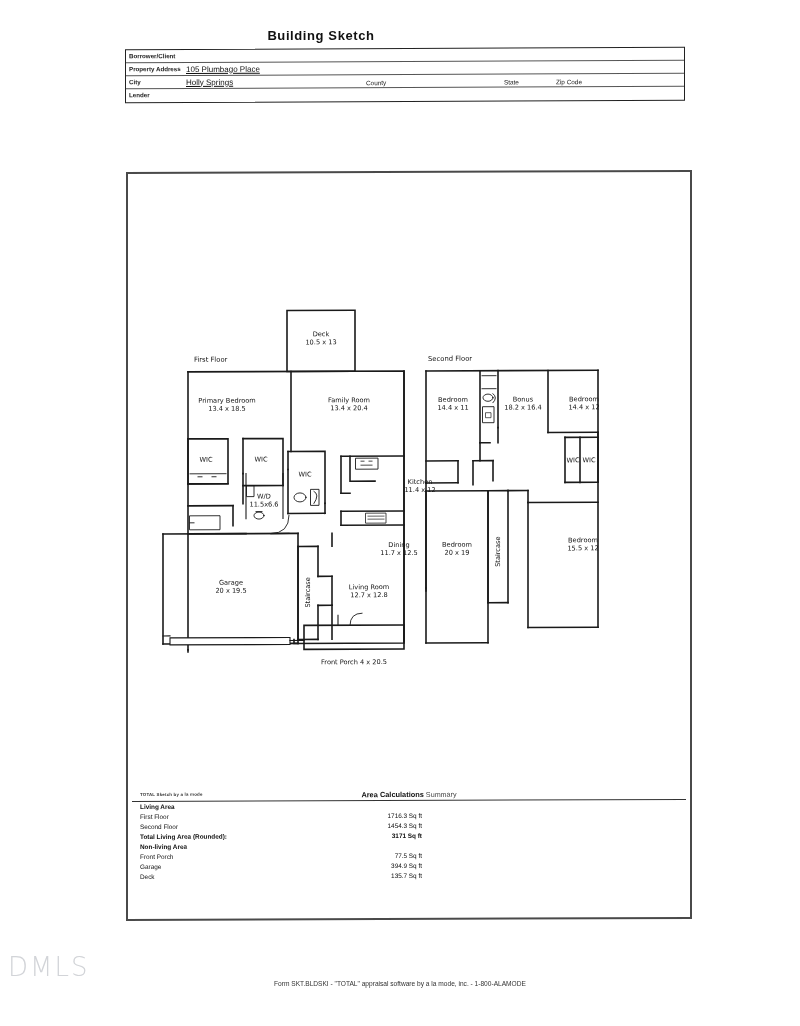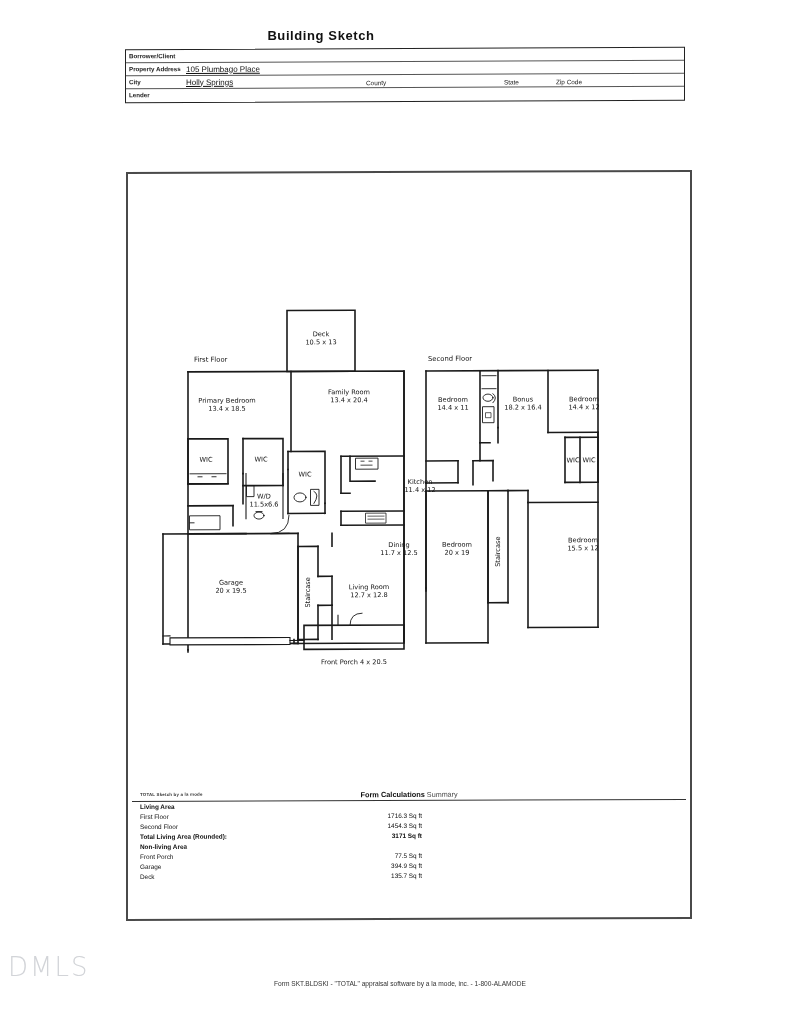--- a/index.html
+++ b/index.html
@@ -312,21 +312,21 @@
       <div class="lbl floorname" style="left:300px;top:182px;">Second Floor</div>
 
       <div class="lbl" style="left:193px;top:157px;">
         <span class="d">Deck</span>
         <span class="d">10.5 x 13</span>
       </div>
       <div class="lbl" style="left:99px;top:223px;">
         <span class="d">Primary Bedroom</span>
         <span class="d">13.4 x 18.5</span>
       </div>
-      <div class="lbl" style="left:221px;top:215px;">
+      <div class="lbl" style="left:221px;top:223px;">
         <span class="d">Family Room</span>
         <span class="d">13.4 x 20.4</span>
       </div>
       <div class="lbl" style="left:248px;top:305px;margin-left:44px;">
         <span class="d">Kitchen</span>
         <span class="d">11.4 x 12</span>
       </div>
       <div class="lbl" style="left:244px;top:368px;margin-left:27px;">
         <span class="d">Dining</span>
         <span class="d">11.7 x 12.5</span>
@@ -368,21 +368,21 @@
       <div class="lbl" style="left:455px;top:364px;">
         <span class="d">Bedroom</span>
         <span class="d">15.5 x 12</span>
       </div>
       <div class="lbl" style="left:445px;top:284px;">WIC</div>
       <div class="lbl" style="left:461px;top:284px;">WIC</div>
       <div class="lbl vert" style="left:370px;top:375px;">Staircase</div>
 
       <div class="calc-head">
         <span class="tiny">TOTAL Sketch by a la mode</span>
-        <span class="ctitle"><b>Form Calculations</b><span> Summary</span></span>
+        <span class="ctitle"><b>Area Calculations</b><span> Summary</span></span>
       </div>
 
       <div class="calc-body">
         <div class="crow">
           <span class="cname hdr">Living Area</span>
           <span class="cval"></span>
         </div>
         <div class="crow">
           <span class="cname">First Floor</span>
           <span class="cval">1716.3 Sq ft</span>

